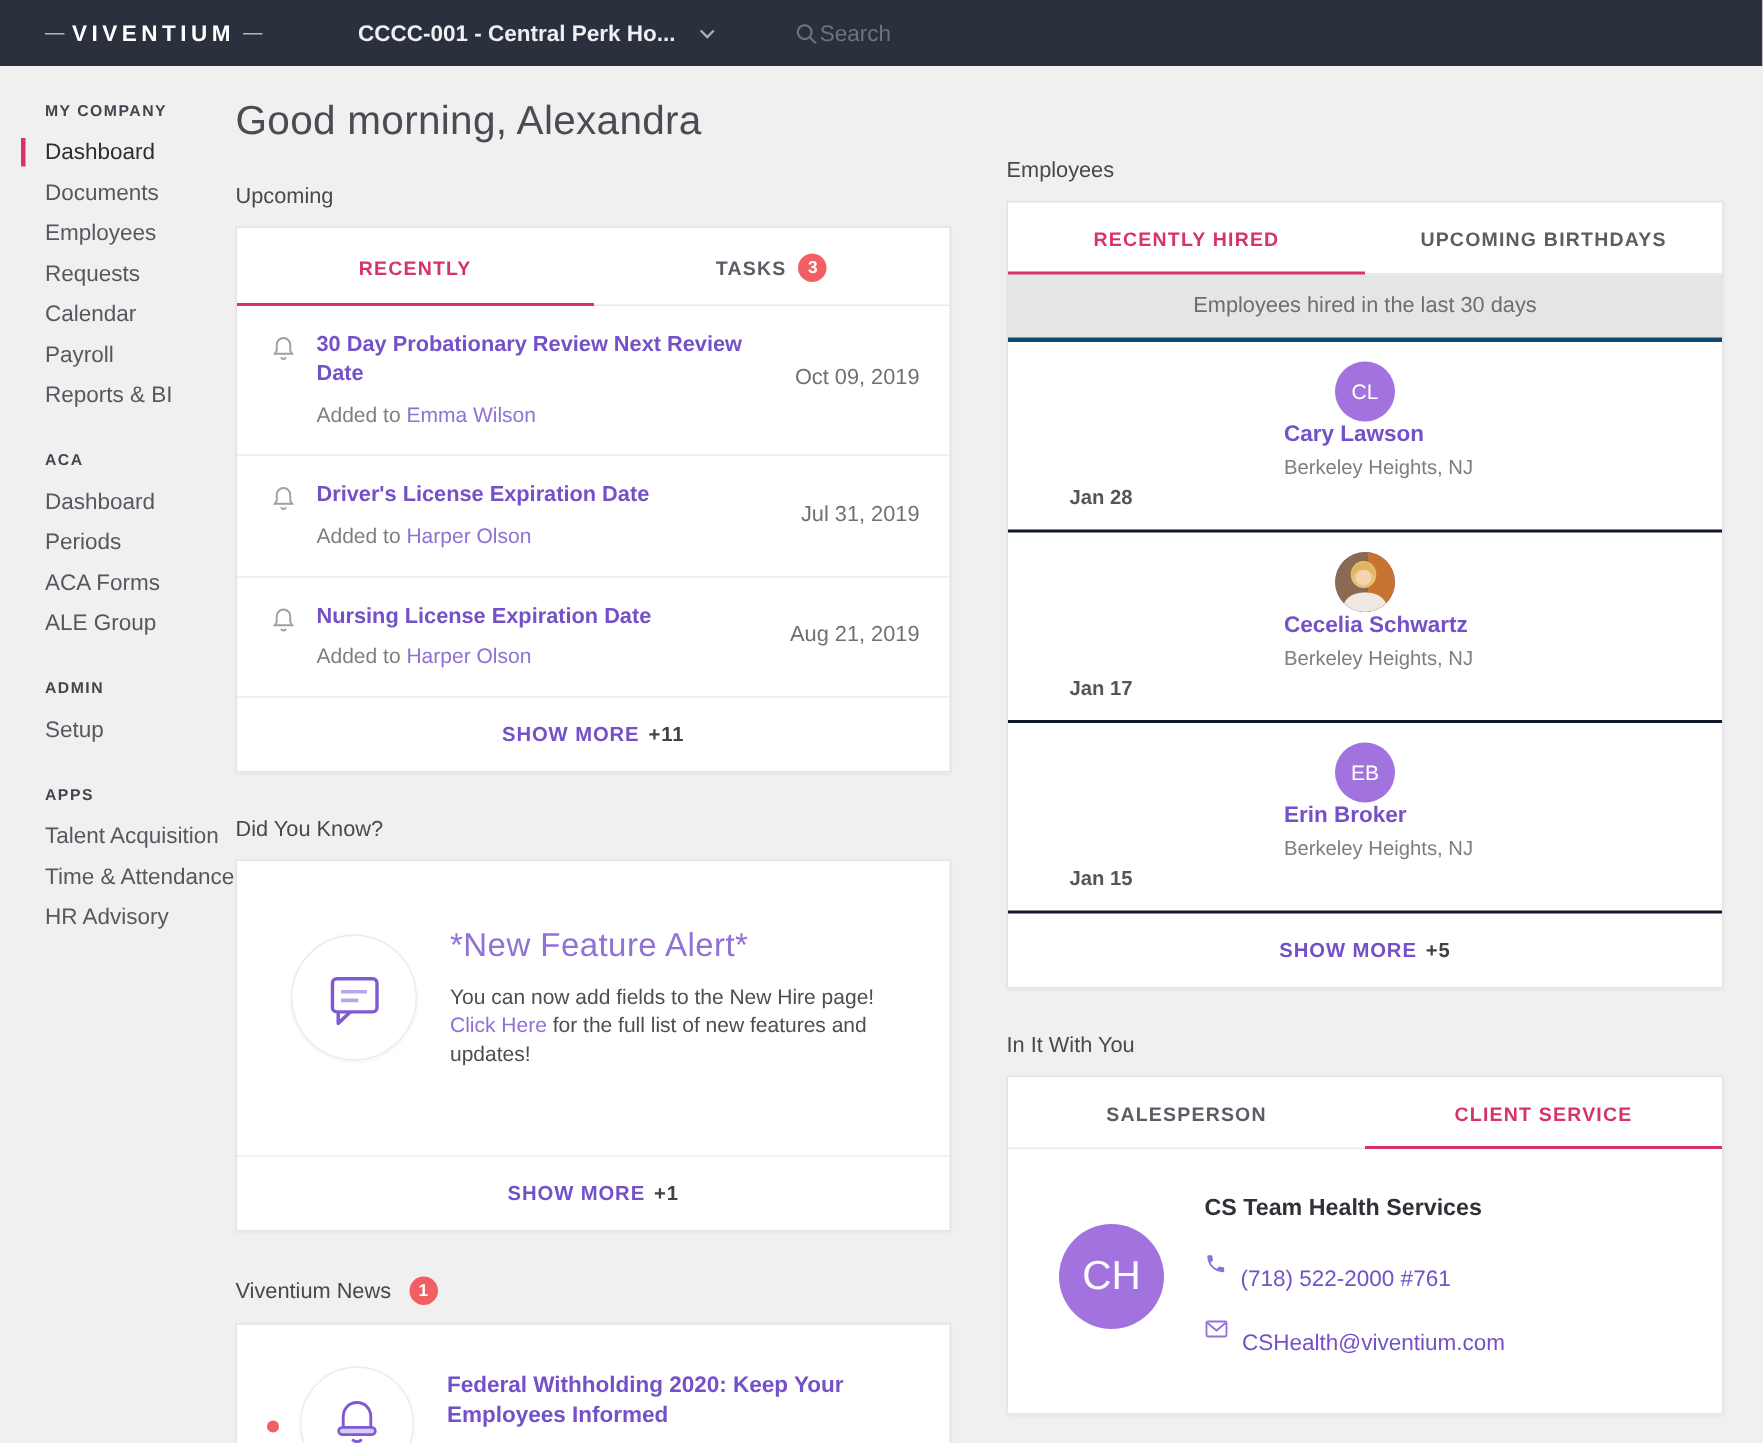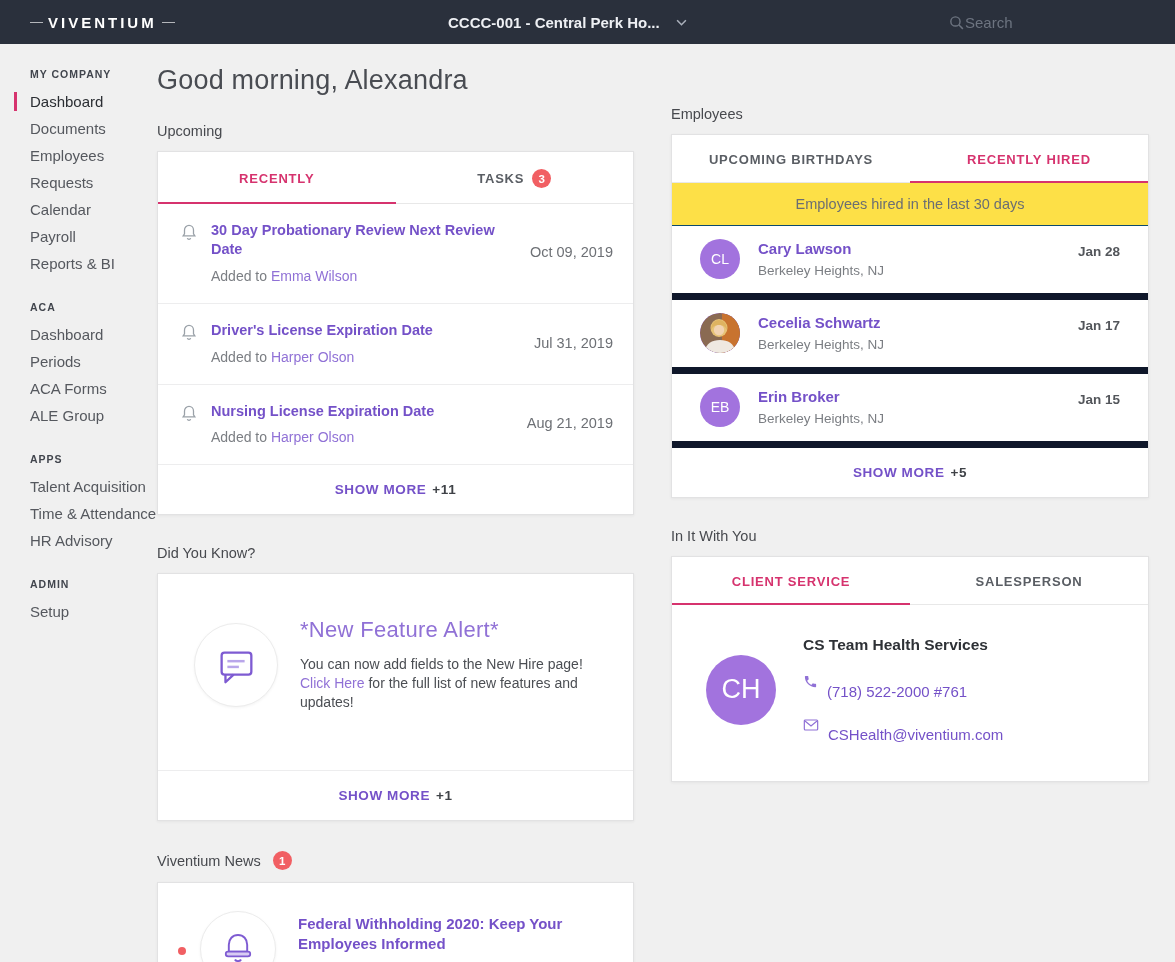--- a/index.html
+++ b/index.html
@@ -7,21 +7,21 @@
   body {
     font-family:"Liberation Sans","DejaVu Sans",sans-serif;
     background:var(--page-bg,#f0f0f0);
     color:#4c4f54;
   }
   a { text-decoration:none; cursor:pointer; }
 
   
   .topbar {
     height:44px; background:var(--topbar-bg,#2a303c);
-    display:flex; align-items:center; padding:0 30px;justify-content:space-between;
+    display:flex; align-items:center; padding:0 30px;
   }
   .logo { display:flex; align-items:center; gap:5px; cursor:pointer; }
   .logo-text { color:#fff; font-weight:700; font-size:15px; letter-spacing:3px; }
   .logo-line { width:13px; height:1px; background:rgba(255,255,255,.65); }
   .company-selector {
     margin-left:64px; display:flex; align-items:center; gap:16px;
     color:#eef0f4; font-size:15px; font-weight:600; cursor:pointer;
   }
   .chevron { width:11px; height:7px; }
   .search-box { margin-left:52px; display:flex; align-items:center; }
@@ -116,24 +116,24 @@
 
   
   .news-item { display:flex; align-items:flex-start; padding:28px 26px 14px 12px; }
   .news-dot { width:8px; height:8px; border-radius:50%; background:var(--badge-red,#f15f63); margin:36px 0 0 8px; flex-shrink:0; }
   .news-icon { width:76px; height:76px; margin-left:14px; }
   .news-body { flex:1; margin-left:22px; }
   .news-title { display:inline-block; color:var(--purple,#7451c8); font-weight:700; font-size:15px; line-height:1.3; margin:3px 0 9px; }
 
   
   .emp-subtitle {
-    background:#fde047; text-align:center; padding:13px 0;
-    font-size:14.5px; color:#6b6e73; border-bottom:1px solid #0c4a6e;
-  }
-  .emp-row { display:flex; align-items:center; padding:13px 28px 14px; border-bottom:7px solid #0f172a; }
+    background:#e5e5e5; text-align:center; padding:13px 0;
+    font-size:14.5px; color:#6b6e73; border-bottom:3px solid #0c4a6e;
+  }
+  .emp-row { display:flex; align-items:center; padding:13px 41px 14px; border-bottom:2px solid #0f172a;flex-direction:column; }
   .avatar {
     border-radius:50%; background:var(--avatar-purple,#a273de); color:#fff;
     display:flex; align-items:center; justify-content:center; flex-shrink:0;
     overflow:hidden; cursor:pointer;
   }
   .emp-avatar { width:40px; height:40px; font-size:14px; }
   .emp-info { flex:1; margin-left:18px; }
   .emp-name { display:inline-block; color:var(--purple,#7451c8); font-weight:700; font-size:15px; }
   .emp-loc { color:#7b7e83; font-size:13.5px; margin-top:5px; }
   .emp-date { color:#53565b; font-size:13.5px; font-weight:600; align-self:flex-start; margin-top:5px;text-align:center; }
@@ -185,28 +185,28 @@
       <div class="side-item">Reports &amp; BI</div>
     </div>
     <div class="side-section">
       <div class="side-header">ACA</div>
       <div class="side-item">Dashboard</div>
       <div class="side-item">Periods</div>
       <div class="side-item">ACA Forms</div>
       <div class="side-item">ALE Group</div>
     </div>
     <div class="side-section">
+      <div class="side-header">ADMIN</div>
+      <div class="side-item">Setup</div>
+    </div>
+    <div class="side-section">
       <div class="side-header">APPS</div>
       <div class="side-item">Talent Acquisition</div>
       <div class="side-item">Time &amp; Attendance</div>
       <div class="side-item">HR Advisory</div>
-    </div>
-    <div class="side-section">
-      <div class="side-header">ADMIN</div>
-      <div class="side-item">Setup</div>
     </div>
   </nav>
 
   <main class="main">
 
     <div class="col-left">
       <h1 class="greeting">Good morning, Alexandra</h1>
 
       <div class="section-label">Upcoming</div>
       <section class="card">
@@ -315,25 +315,25 @@
             
           </div>
         </div>
       </section>
     </div>
 
     <div class="col-right">
       <div class="section-label">Employees</div>
       <section class="card">
         <div class="tabs">
+          <div class="tab active">
+            <span>RECENTLY HIRED</span>
+          </div>
           <div class="tab">
             <span>UPCOMING BIRTHDAYS</span>
-          </div>
-          <div class="tab active">
-            <span>RECENTLY HIRED</span>
           </div>
         </div>
         <div class="emp-subtitle">Employees hired in the last 30 days</div>
 
         <div class="emp-row">
           <div class="avatar emp-avatar">
               <span>CL</span>
             </div>
           <div class="emp-info">
             <a class="emp-name">Cary Lawson</a>
@@ -379,25 +379,25 @@
         </div>
 
         <div class="show-more">
           <span class="sm-label">SHOW MORE</span><span class="sm-count">+5</span>
         </div>
       </section>
 
       <div class="section-label spacer-top">In It With You</div>
       <section class="card">
         <div class="tabs">
+          <div class="tab">
+            <span>SALESPERSON</span>
+          </div>
           <div class="tab active">
             <span>CLIENT SERVICE</span>
-          </div>
-          <div class="tab">
-            <span>SALESPERSON</span>
           </div>
         </div>
         <div class="contact">
           <div class="avatar contact-avatar">
               <span>CH</span>
             </div>
           <div class="contact-info">
             <div class="contact-name">CS Team Health Services</div>
             <div class="contact-line">
               <svg width="15" height="15" viewBox="0 0 24 24">

